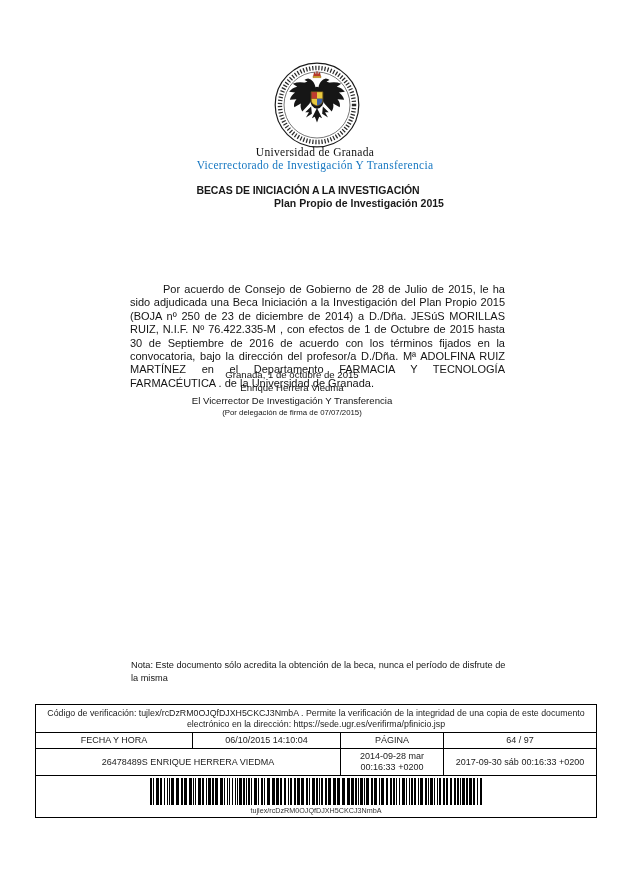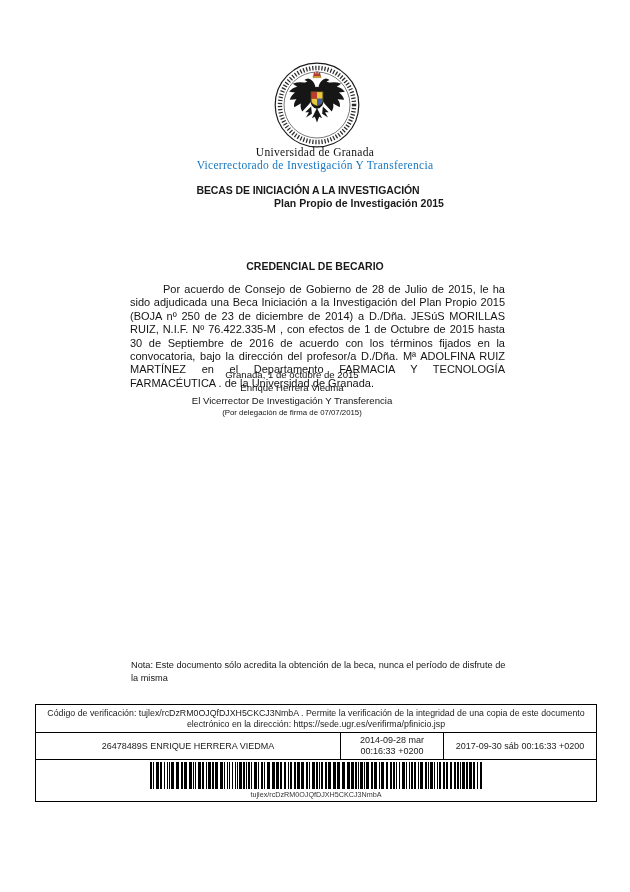--- a/index.html
+++ b/index.html
@@ -93,21 +93,20 @@
       </g>
       <path d="M52 42 h16 v11 q0 6 -8 8 q-8 -2 -8 -8 z" fill="none" stroke="#8a6a18" stroke-width="0.9"></path>
     </svg>
   </div>
 
   <div class="line-univ">Universidad de Granada</div>
   <div class="line-office">Vicerrectorado de Investigación Y Transferencia</div>
   <div class="doc-title">BECAS DE INICIACIÓN A LA INVESTIGACIÓN</div>
   <div class="doc-subtitle">Plan Propio de Investigación 2015</div>
 
-  <div class="section-title">CREDENCIAL DE BECARIO</div>
   <div class="paragraph">Por acuerdo de Consejo de Gobierno de 28 de Julio de 2015, le ha sido adjudicada una Beca Iniciación a la Investigación del Plan Propio 2015 (BOJA nº 250 de 23 de diciembre de 2014) a D./Dña. JESúS MORILLAS RUIZ, N.I.F. Nº 76.422.335-M , con efectos de 1 de Octubre de 2015 hasta 30 de Septiembre de 2016 de acuerdo con los términos fijados en la convocatoria, bajo la dirección del profesor/a D./Dña. Mª ADOLFINA RUIZ MARTÍNEZ en el Departamento FARMACIA Y TECNOLOGÍA FARMACÉUTICA . de la Universidad de Granada.</div>
 
   <div class="sig">
     <div>Granada, 1 de octubre de 2015</div>
     <div>Enrique Herrera Viedma</div>
     <div>El Vicerrector De Investigación Y Transferencia</div>
     <div class="delegation">(Por delegación de firma de 07/07/2015)</div>
   </div>
 
   <div class="note">Nota: Este documento sólo acredita la obtención de la beca, nunca el período de disfrute de la misma</div>
@@ -117,20 +116,26 @@
       <col style="width:157px">
         <col style="width:148px">
         <col style="width:103px">
         <col style="width:153px">
     </colgroup>
     <tbody>
         <tr>
       <td colspan="4" class="verif-cell">Código de verificación: tujlex/rcDzRM0OJQfDJXH5CKCJ3NmbA . Permite la verificación de la integridad de una copia de este documento electrónico en la dirección: https://sede.ugr.es/verifirma/pfinicio.jsp</td>
     </tr>
     <tr>
+      <td>FECHA Y HORA</td>
+      <td>06/10/2015 14:10:04</td>
+      <td>PÁGINA</td>
+      <td>64 / 97</td>
+    </tr>
+    <tr>
       <td colspan="2">26478489S ENRIQUE HERRERA VIEDMA</td>
       <td><span class="cert-exp-val">2014-09-28 mar 00:16:33 +0200</span></td>
       <td><span class="cert-cad-val">2017-09-30 sáb 00:16:33 +0200</span></td>
     </tr>
     <tr>
       <td colspan="4" class="barcode-cell">
         <div class="barcode"><i style="width:2px;margin-right:1px"></i><i style="width:1px;margin-right:2px"></i><i style="width:3px;margin-right:1px"></i><i style="width:2px;margin-right:2px"></i><i style="width:1px;margin-right:2px"></i><i style="width:1px;margin-right:1px"></i><i style="width:1px;margin-right:1px"></i><i style="width:3px;margin-right:2px"></i><i style="width:3px;margin-right:2px"></i><i style="width:2px;margin-right:1px"></i><i style="width:3px;margin-right:2px"></i><i style="width:3px;margin-right:1px"></i><i style="width:1px;margin-right:1px"></i><i style="width:1px;margin-right:2px"></i><i style="width:3px;margin-right:1px"></i><i style="width:2px;margin-right:2px"></i><i style="width:1px;margin-right:1px"></i><i style="width:3px;margin-right:1px"></i><i style="width:2px;margin-right:1px"></i><i style="width:3px;margin-right:2px"></i><i style="width:3px;margin-right:1px"></i><i style="width:1px;margin-right:2px"></i><i style="width:1px;margin-right:1px"></i><i style="width:1px;margin-right:2px"></i><i style="width:1px;margin-right:2px"></i><i style="width:1px;margin-right:1px"></i><i style="width:1px;margin-right:1px"></i><i style="width:3px;margin-right:1px"></i><i style="width:2px;margin-right:1px"></i><i style="width:1px;margin-right:1px"></i><i style="width:2px;margin-right:1px"></i><i style="width:1px;margin-right:2px"></i><i style="width:3px;margin-right:1px"></i><i style="width:1px;margin-right:2px"></i><i style="width:2px;margin-right:1px"></i><i style="width:1px;margin-right:2px"></i><i style="width:3px;margin-right:2px"></i><i style="width:3px;margin-right:1px"></i><i style="width:3px;margin-right:1px"></i><i style="width:2px;margin-right:2px"></i><i style="width:2px;margin-right:2px"></i><i style="width:1px;margin-right:1px"></i><i style="width:2px;margin-right:2px"></i><i style="width:2px;margin-right:1px"></i><i style="width:3px;margin-right:1px"></i><i style="width:3px;margin-right:2px"></i><i style="width:2px;margin-right:1px"></i><i style="width:1px;margin-right:2px"></i><i style="width:3px;margin-right:1px"></i><i style="width:2px;margin-right:1px"></i><i style="width:1px;margin-right:1px"></i><i style="width:2px;margin-right:2px"></i><i style="width:2px;margin-right:1px"></i><i style="width:3px;margin-right:2px"></i><i style="width:3px;margin-right:1px"></i><i style="width:3px;margin-right:2px"></i><i style="width:3px;margin-right:2px"></i><i style="width:3px;margin-right:1px"></i><i style="width:3px;margin-right:1px"></i><i style="width:2px;margin-right:1px"></i><i style="width:1px;margin-right:1px"></i><i style="width:3px;margin-right:1px"></i><i style="width:1px;margin-right:1px"></i><i style="width:3px;margin-right:2px"></i><i style="width:2px;margin-right:1px"></i><i style="width:3px;margin-right:2px"></i><i style="width:1px;margin-right:1px"></i><i style="width:3px;margin-right:2px"></i><i style="width:2px;margin-right:2px"></i><i style="width:2px;margin-right:1px"></i><i style="width:2px;margin-right:1px"></i><i style="width:1px;margin-right:2px"></i><i style="width:1px;margin-right:2px"></i><i style="width:3px;margin-right:1px"></i><i style="width:1px;margin-right:2px"></i><i style="width:1px;margin-right:1px"></i><i style="width:2px;margin-right:1px"></i><i style="width:2px;margin-right:2px"></i><i style="width:1px;margin-right:1px"></i><i style="width:3px;margin-right:2px"></i><i style="width:2px;margin-right:1px"></i><i style="width:1px;margin-right:1px"></i><i style="width:3px;margin-right:1px"></i><i style="width:1px;margin-right:2px"></i><i style="width:1px;margin-right:1px"></i><i style="width:2px;margin-right:2px"></i><i style="width:2px;margin-right:1px"></i><i style="width:2px;margin-right:2px"></i><i style="width:2px;margin-right:2px"></i><i style="width:2px;margin-right:1px"></i><i style="width:2px;margin-right:1px"></i><i style="width:1px;margin-right:1px"></i><i style="width:3px;margin-right:1px"></i><i style="width:2px;margin-right:1px"></i><i style="width:3px;margin-right:1px"></i><i style="width:2px;margin-right:2px"></i><i style="width:1px;margin-right:2px"></i><i style="width:2px"></i></div>
         <div class="barcode-caption">tujlex/rcDzRM0OJQfDJXH5CKCJ3NmbA</div>
       </td>
     </tr>

